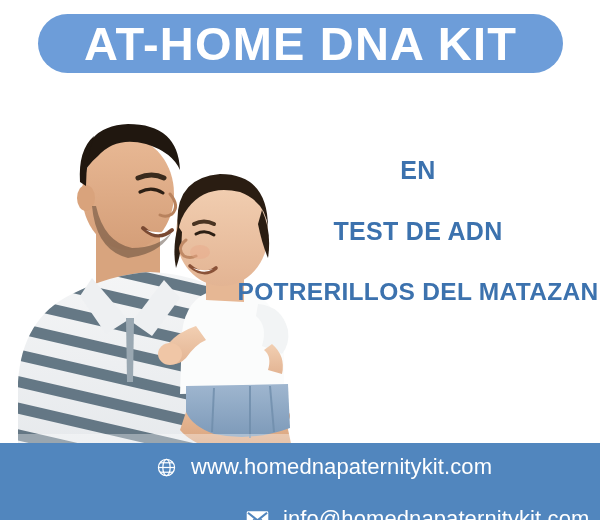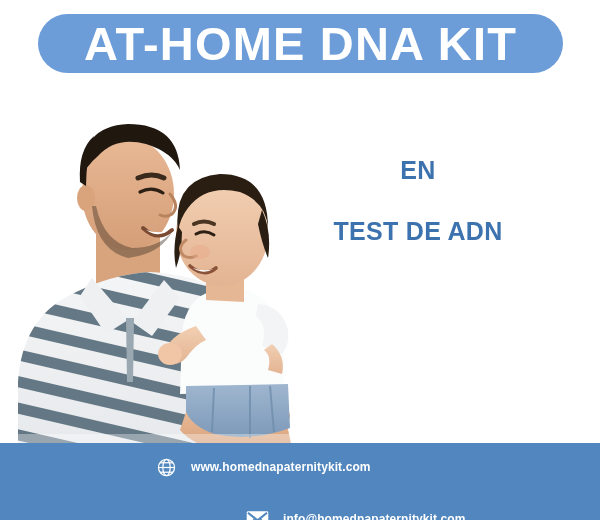--- a/index.html
+++ b/index.html
@@ -113,22 +113,22 @@
     top: 486px;
     height: 26px;
   }
   .footer-row.row-email {
     left: 246px;
     top: 486px;
     height: 26px;
     margin-top: 20px;
   }
   .footer-text {
-    font-size: 12px;
-    font-weight: bold;
+    font-size: 22px;
+    font-weight: normal;
     letter-spacing: 0.1px;
     white-space: nowrap;
     color: #ffffff;
     font-family: "Liberation Sans", sans-serif;
   }
   .icon {
     display: inline-flex;
     align-items: center;
     justify-content: center;
     flex: none;
@@ -257,20 +257,21 @@
 
       <ellipse cx="200" cy="170" rx="10" ry="7" fill="#e8a98a" opacity="0.45"></ellipse>
 
       <rect x="0" y="352" width="330" height="20" fill="#ffffff" opacity="0.35"></rect>
     </svg>
   </div>
 
   <div class="headline-block">
     <div class="headline-line l2">EN</div>
     <div class="headline-line l1">TEST DE ADN</div>
+    <div class="headline-line l3">POTRERILLOS DEL MATAZAN</div>
   </div>
 
   <div class="footer"></div>
   <div class="footer-notch"></div>
 
   <div class="footer-row row-web">
     <span class="icon">
       <svg width="21" height="21" viewBox="0 0 24 24" fill="none" stroke="#ffffff" stroke-width="1.4">
         <circle cx="12" cy="12" r="9.2"></circle>
         <ellipse cx="12" cy="12" rx="4.2" ry="9.2"></ellipse>

